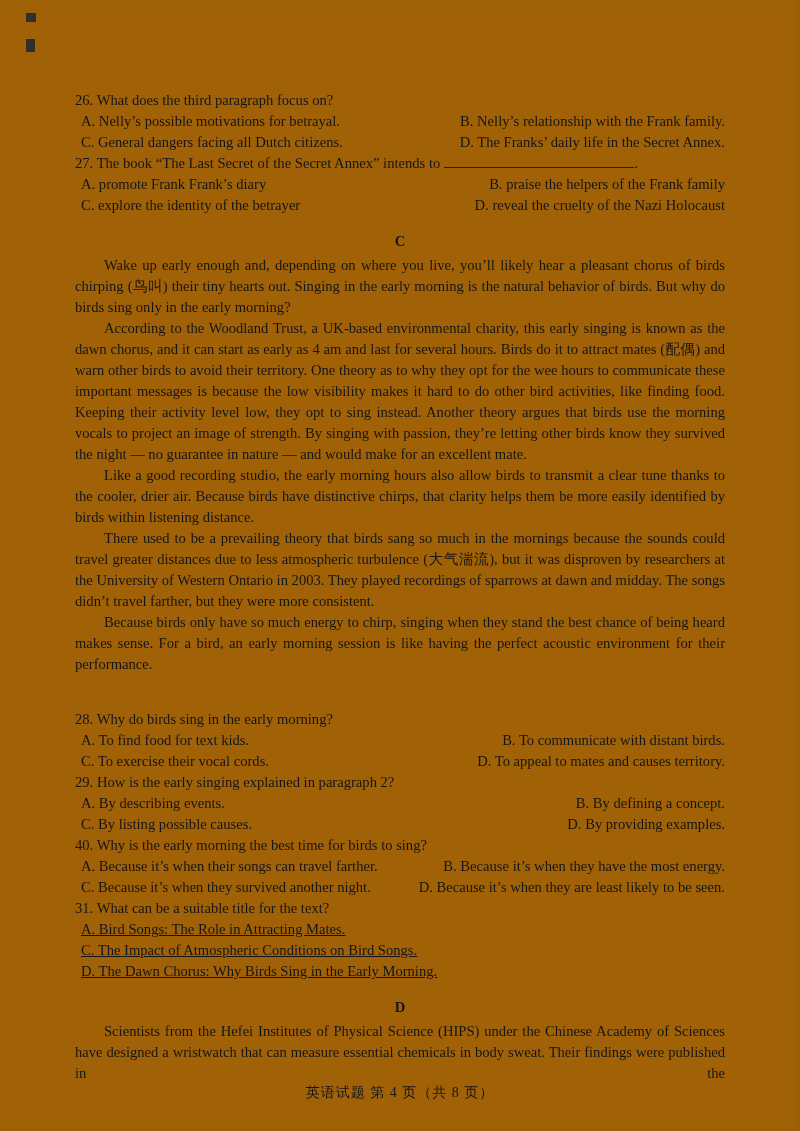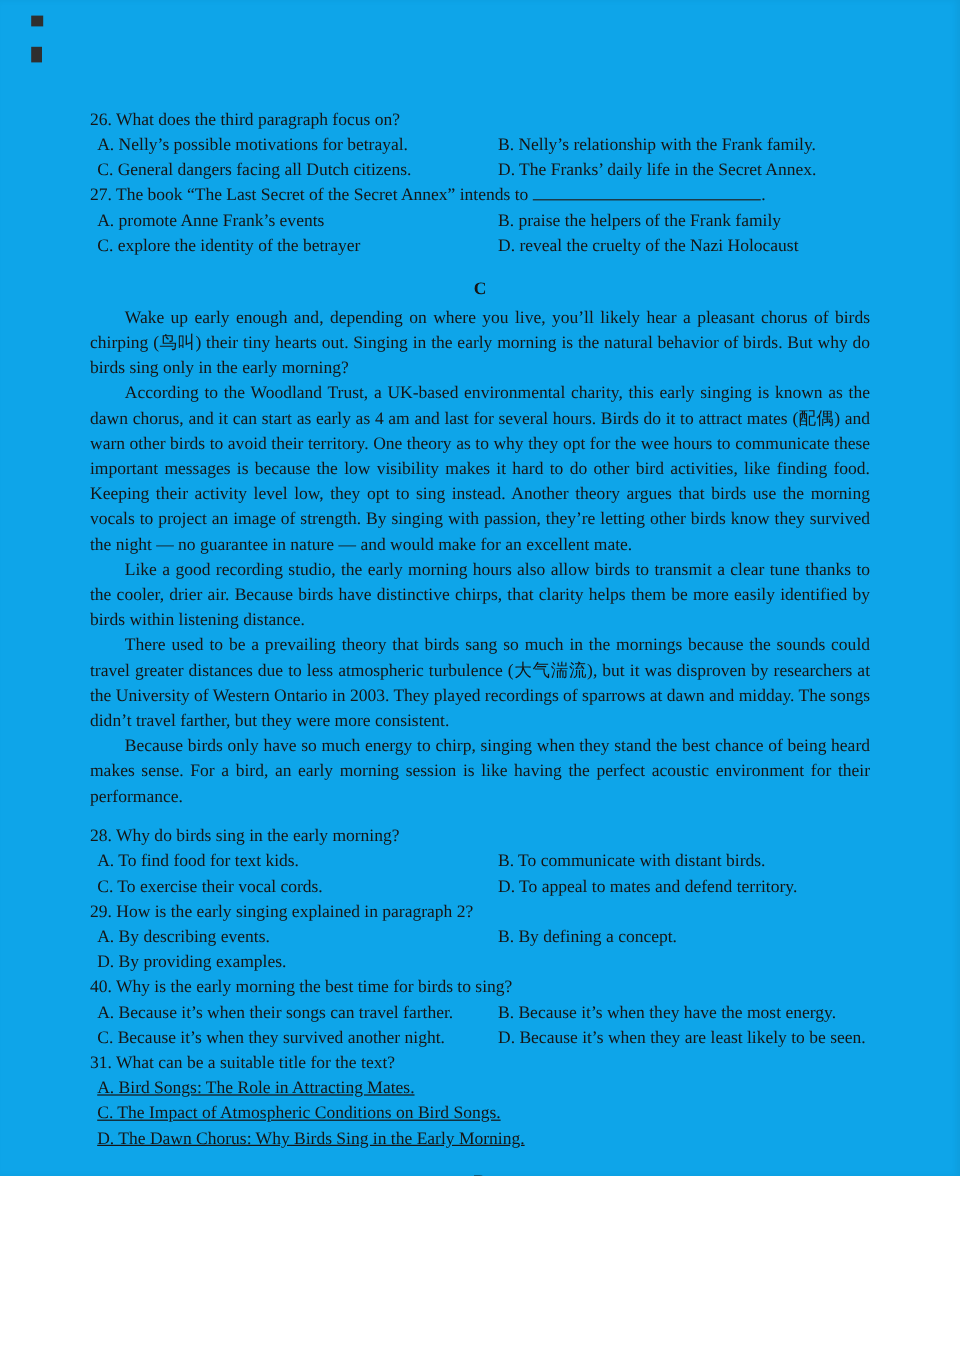--- a/index.html
+++ b/index.html
@@ -1,51 +1,51 @@
 <!DOCTYPE html>
 <html><head>
 <meta charset="utf-8">
 <style>
   html, body { margin: 0; padding: 0; background: #ffffff; }
   .sheet {
     position: relative;
     width: 800px;
-    height: 980px;
-    background: #0ea5e9;
+    height: 1131px;
+    background: #a16207;
     overflow: hidden;
     font-family: "Liberation Serif", "DejaVu Serif", serif;
     color: #151515;
     box-shadow: inset -3px 0 5px rgba(0,0,0,0.05);
   }
   .content {
     position: absolute;
     left: 75px;
     top: 90px;
     width: 650px;
     font-size: 14.6px;
     line-height: 21px;
   }
   .q-block { margin: 0; }
   .q-stem { text-align: left; }
   .opt-row { display: flex; padding-left: 6px; }
   .opt-left { flex: 0 0 334px; white-space: nowrap; overflow: visible; }
-  .opt-right { flex: 1; white-space: nowrap; overflow: visible; }
+  .opt-right { flex: 1; white-space: nowrap; overflow: visible; text-align: right; }
   .opt-col .opt { padding-left: 6px; text-decoration: underline; }
   .section-heading {
     text-align: center;
     font-weight: bold;
     margin: 15px 0 3px 0;
   }
   .passage p {
     margin: 0;
     text-align: justify;
     text-indent: 29px;
   }
   .passage p.justify-last { text-align-last: justify; }
-  .questions-c { margin-top: 12px; }
+  .questions-c { margin-top: 34px; }
   .blank {
     display: inline-block;
     width: 190px;
     height: 13px;
     border-bottom: 1px solid #222;
     margin-left: 4px;
   }
   .footer {
     position: absolute;
     left: 0;
@@ -80,21 +80,21 @@
         <div class="opt-left">C. General dangers facing all Dutch citizens.</div>
         <div class="opt-right">D. The Franks’ daily life in the Secret Annex.</div>
       </div>
     </div>
 
     <div class="q-block">
       <div class="q-stem">
         <span>27. The book “The Last Secret of the Secret Annex” intends to</span><span class="blank"></span><span>.</span>
       </div>
       <div class="opt-row">
-        <div class="opt-left">A. promote Anne Frank’s events</div>
+        <div class="opt-left">A. promote Frank Frank’s diary</div>
         <div class="opt-right">B. praise the helpers of the Frank family</div>
       </div>
       <div class="opt-row">
         <div class="opt-left">C. explore the identity of the betrayer</div>
         <div class="opt-right">D. reveal the cruelty of the Nazi Holocaust</div>
       </div>
     </div>
 
     <div class="section-heading">C</div>
 
@@ -109,31 +109,32 @@
     <div class="questions-c">
 
       <div class="q-block">
         <div class="q-stem">28. Why do birds sing in the early morning?</div>
         <div class="opt-row">
           <div class="opt-left">A. To find food for text kids.</div>
           <div class="opt-right">B. To communicate with distant birds.</div>
         </div>
         <div class="opt-row">
           <div class="opt-left">C. To exercise their vocal cords.</div>
-          <div class="opt-right">D. To appeal to mates and defend territory.</div>
+          <div class="opt-right">D. To appeal to mates and causes territory.</div>
         </div>
       </div>
 
       <div class="q-block">
         <div class="q-stem">29. How is the early singing explained in paragraph 2?</div>
         <div class="opt-row">
           <div class="opt-left">A. By describing events.</div>
           <div class="opt-right">B. By defining a concept.</div>
         </div>
         <div class="opt-row">
+          <div class="opt-left">C. By listing possible causes.</div>
           <div class="opt-right">D. By providing examples.</div>
         </div>
       </div>
 
       <div class="q-block">
         <div class="q-stem">40. Why is the early morning the best time for birds to sing?</div>
         <div class="opt-row">
           <div class="opt-left">A. Because it’s when their songs can travel farther.</div>
           <div class="opt-right">B. Because it’s when they have the most energy.</div>
         </div>

